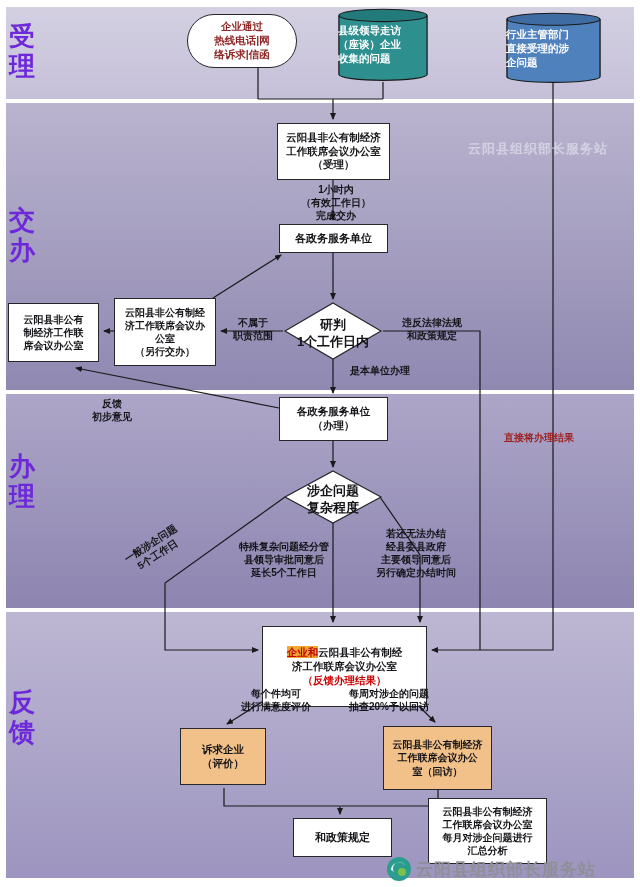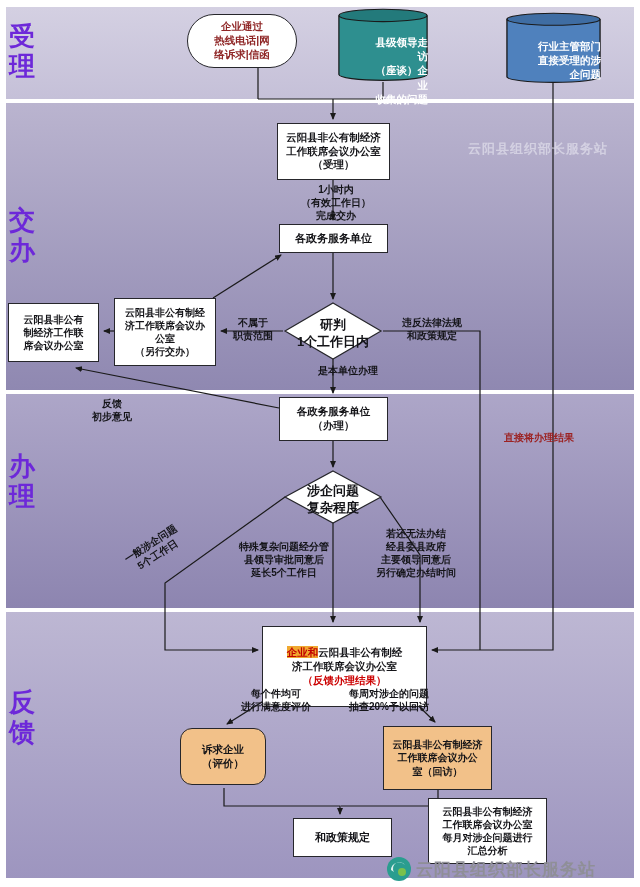--- a/index.html
+++ b/index.html
@@ -22,21 +22,21 @@
     font-weight:bold;font-size:10.5px;line-height:1.32;white-space:pre-line;box-sizing:border-box;padding:2px;}
   .stadium{border-radius:28px;color:#8f2626;}
   .orange{background:#f2c189;}
   .note{position:absolute;z-index:2;color:#141418;font-weight:bold;font-size:10px;
     line-height:1.3;text-align:center;white-space:pre-line;}
   .red-note{color:#9c2222;}
 
   .cyl{position:absolute;z-index:2;}
   .cyl svg{position:absolute;top:0;left:0;width:100%;height:100%;}
   .cyl-text{position:relative;z-index:1;color:#ffffff;font-weight:bold;font-size:10.5px;
-    line-height:1.35;text-align:right;white-space:pre-line;padding-top:27px;margin-left:29px;}
+    line-height:1.35;text-align:left;white-space:pre-line;padding-top:15px;}
 
   .diamond-text{position:absolute;z-index:2;font-weight:bold;font-size:13px;color:#141418;
     text-align:center;white-space:pre-line;line-height:1.3;}
 
   .result-box{display:block;text-align:center;padding:5px 6px;}
   .result-prefix{background:#f0a830;color:#c00000;}
   .result-middle{color:#141418;}
   .result-line{color:#cc0000;}
 
   .rotated{transform:rotate(-33deg);transform-origin:center;}
@@ -137,21 +137,21 @@
 
   <div class="box" style="left:114px;top:298px;width:102px;height:68px;font-size:10px;">云阳县非公有制经
 济工作联席会议办
 公室
 （另行交办）</div>
 
   <div class="box" style="left:8px;top:303px;width:91px;height:59px;font-size:10px;">云阳县非公有
 制经济工作联
 席会议办公室</div>
 
-  <div class="note" style="left:318px;top:364px;width:72px;text-align:left;font-family:Liberation Serif, serif;">是本单位办理</div>
+  <div class="note" style="left:338px;top:364px;width:72px;text-align:right;font-family:Liberation Serif, serif;">是本单位办理</div>
 
   <div class="box" style="left:279px;top:397px;width:109px;height:44px;">各政务服务单位
 （办理）</div>
 
   <div class="note" style="left:80px;top:397px;width:64px;">反馈
 初步意见</div>
 
   <div class="note red-note" style="left:496px;top:431px;width:86px;">直接将办理结果</div>
 
   <div class="diamond-text" style="left:289px;top:483px;width:88px;">涉企问题
@@ -174,21 +174,21 @@
 济工作联席会议办公室</span>
     <div class="result-line">（反馈办理结果）</div>
   </div>
 
   <div class="note" style="left:234px;top:687px;width:84px;">每个件均可
 进行满意度评价</div>
 
   <div class="note" style="left:340px;top:687px;width:98px;">每周对涉企的问题
 抽查20%予以回访</div>
 
-  <div class="box orange" style="left:180px;top:728px;width:86px;height:57px;border-radius:12px;">诉求企业
+  <div class="box orange" style="left:180px;top:728px;width:86px;height:57px;">诉求企业
 （评价）</div>
 
   <div class="box orange" style="left:383px;top:726px;width:109px;height:64px;font-size:10px;">云阳县非公有制经济
 工作联席会议办公
 室（回访）</div>
 
   <div class="box" style="left:293px;top:818px;width:99px;height:39px;font-size:11px;">和政策规定</div>
 
   <div class="box" style="left:428px;top:798px;width:119px;height:66px;font-size:10px;">云阳县非公有制经济
 工作联席会议办公室

